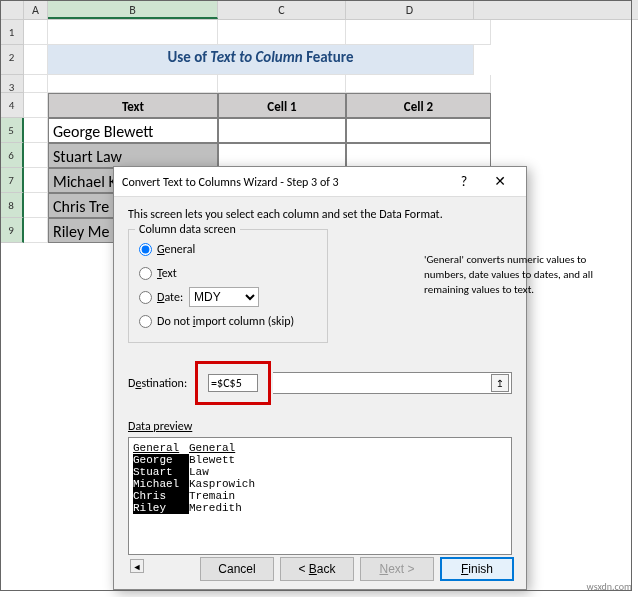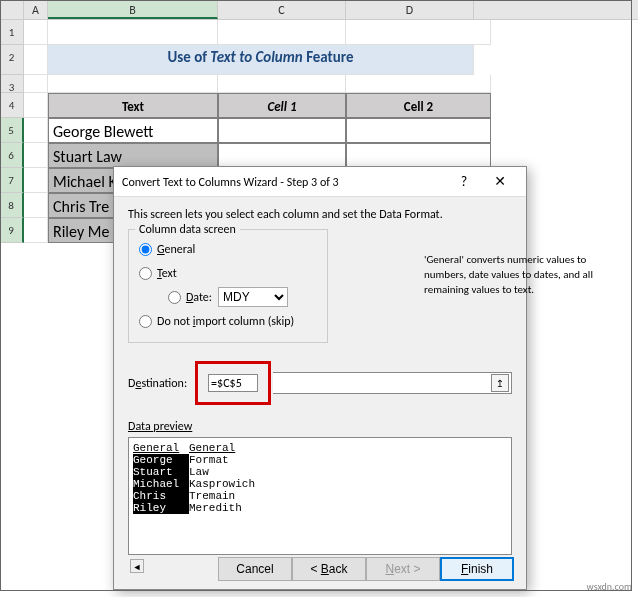--- a/index.html
+++ b/index.html
@@ -14,21 +14,21 @@
 .colhead.B { width: 170px; background: #cfe4d1; border-bottom: 2px solid #217346; }
 .colhead.C { width: 128px; }
 .colhead.D { width: 128px; }
 .rows { }
 .row { display: flex; height: 25px; }
 .row .rnum { width: 24px; background: #e6e6e6; border-right: 1px solid #ccc; border-bottom: 1px solid #ccc; text-align: center; line-height: 25px; color: #333; font-size: 11px; }
 .row .rnum.sel { background: #cfe4d1; border-right: 2px solid #217346; }
 .row .cell { border-right: 1px solid #e0e0e0; border-bottom: 1px solid #e0e0e0; padding: 0 4px; line-height: 25px; }
 .row .cell.A { width: 24px; }
 .row .cell.B { width: 170px; }
-.row .cell.C { width: 128px; font-style: italic; }
+.row .cell.C { width: 128px; }
 .row .cell.D { width: 145px; }
 
 
 .title-row { height: 30px !important; }
 .title-cell { background: #dce6f2; color: #1f497d; font-weight: bold; font-size: 15px; text-align: center; font-style: normal; border-bottom: 3px solid #4f81bd; font-family: Calibri; }
 .title-cell i { font-style: italic; }
 
 
 .hdr { background: #d0cece; font-weight: bold; text-align: center; border: 1px solid #7f7f7f !important; font-family: Calibri; font-size: 13px; }
 
@@ -40,21 +40,21 @@
 .dialog { position: absolute; left: 113px; top: 166px; width: 414px; height: 424px; background: #f0f0f0; border: 1px solid #888; box-shadow: 3px 3px 12px rgba(0,0,0,0.3); font-size: 12px; }
 .dlg-title { height: 30px; background: #fff; display: flex; align-items: center; padding: 0 8px; border-bottom: 1px solid #ddd; }
 .dlg-title-text { flex: 1; }
 .dlg-help, .dlg-close { width: 36px; height: 24px; display: flex; align-items: center; justify-content: center; cursor: pointer; font-size: 14px; }
 .dlg-body { padding: 10px 14px; }
 .desc { margin-bottom: 8px; }
 .fieldset { border: 1px solid #ccc; padding: 6px 10px 8px; width: 200px; position: relative; margin-bottom: 10px; }
 .fieldset .legend { position: absolute; top: -8px; left: 6px; background: #f0f0f0; padding: 0 4px; }
 .radio-row { display: flex; align-items: center; height: 22px; margin: 2px 0; }
 .radio-row input[type=radio] { margin-right: 5px; }
-.date-sel { display: flex; align-items: center; justify-content: center; }
+.date-sel { display: flex; align-items: center; }
 .date-sel select { margin-left: 6px; width: 70px; height: 20px; font-size: 12px; background: #fff; border: 1px solid #aaa; }
 .side-text { position: absolute; left: 310px; top: 86px; width: 200px; font-size: 11px; line-height: 1.35; }
 .adv-wrap { position: absolute; left: 420px; top: 128px; }
 .adv-btn { width: 82px; height: 22px; background: #e1e1e1; border: 1px solid #adadad; font-size: 12px; cursor: pointer; }
 
 .dest-row { display: flex; align-items: center; margin: 18px 0 14px; }
 .dest-row label { margin-right: 8px; }
 .dest-box { border: 3px solid #d00000; padding: 10px; display: inline-block; margin-right: 2px; }
 .dest-box input { width: 50px; height: 18px; border: 1px solid #888; padding: 0 2px; font-size: 12px; font-family: inherit; }
 .dest-rest { flex: 1; height: 22px; border: 1px solid #888; border-left: none; background: #fff; display: flex; align-items: center; justify-content: flex-end; padding-right: 2px; }
@@ -64,21 +64,21 @@
 .preview-box { border: 1px solid #888; height: 118px; background: #fff; padding: 4px; font-family: "Courier New", monospace; font-size: 11px; overflow: hidden; position: relative; }
 .preview-head { display: flex; color: #000; text-decoration: underline; }
 .preview-head span { width: 56px; }
 .preview-rows { }
 .preview-row { display: flex; }
 .preview-row span { width: 56px; }
 .preview-row span.inv { background: #000; color: #fff; }
 .hscroll { display: flex; justify-content: space-between; padding: 4px 2px 0; }
 .hscroll .sarrow { width: 14px; height: 14px; border: 1px solid #aaa; background: #f0f0f0; display: flex; align-items: center; justify-content: center; font-size: 9px; cursor: pointer; }
 
-.buttons { position: absolute; bottom: 8px; right: 12px; display: flex; }
+.buttons { position: absolute; bottom: 8px; right: 12px; display: flex; gap: 6px; }
 .btn { width: 74px; height: 24px; background: #e1e1e1; border: 1px solid #adadad; font-size: 12px; cursor: pointer; }
 .btn.disabled { color: #999; }
 .btn.primary { border: 2px solid #0078d7; background: #e5f1fb; }
 
 .watermark { position: absolute; bottom: 4px; right: 6px; font-size: 10px; color: #888; }
 .outer-border { position: absolute; left:0; top:0; right:6px; bottom:6px; border:1px solid #666; pointer-events:none; }
 </style>
 </head>
 <body>
 
@@ -195,21 +195,21 @@
 
     <div class="preview-label">Data <u>p</u>review</div>
     <div class="preview-box">
       <div class="preview-head">
         <span>General</span>
           <span>General</span>
       </div>
       <div class="preview-rows">
         <div class="preview-row">
             <span class="inv">George</span>
-            <span>Format</span>
+            <span>Blewett</span>
           </div>
         <div class="preview-row">
             <span class="inv">Stuart</span>
             <span>Law</span>
           </div>
         <div class="preview-row">
             <span class="inv">Michael</span>
             <span>Kasprowich</span>
           </div>
         <div class="preview-row">

